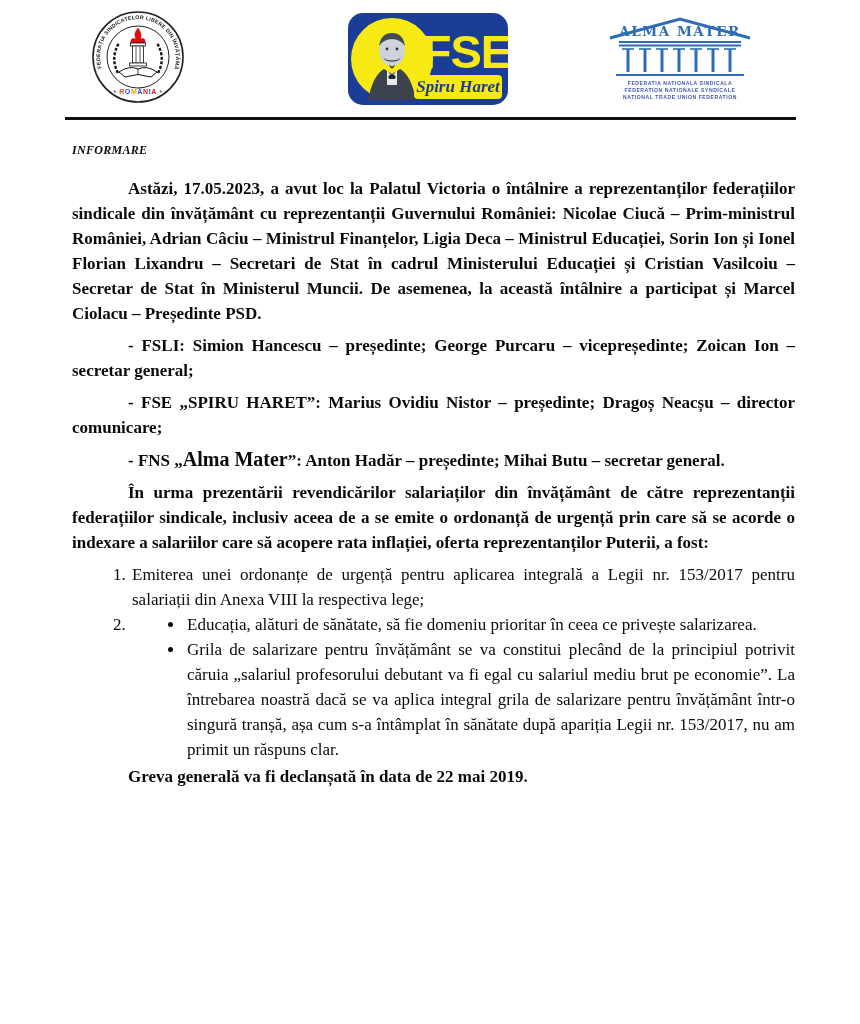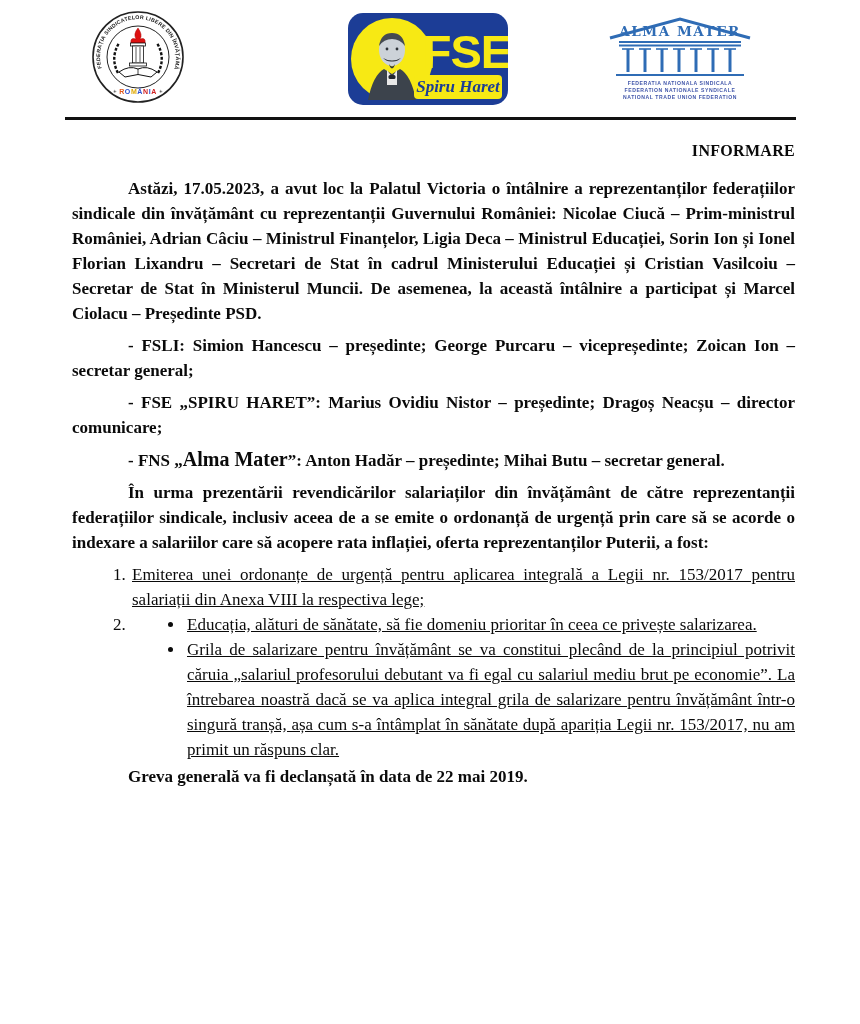--- a/index.html
+++ b/index.html
@@ -43,30 +43,31 @@
   
   .content {
     position: absolute;
     top: 138px; left: 72px;
     width: 723px;
     font-size: 17px;
     line-height: 25px;
     text-align: justify;
   }
   .doc-title {
-    font-size: 16px;
+    font-size: 12px;
     font-weight: bold;
-    text-align: right;
+    text-align: left;
     letter-spacing: 0.3px;
     margin: 0 0 13px 0;
+    font-style: italic;
   }
   .para { margin: 0 0 7px 0; text-indent: 56px; font-weight: bold; }
   .emph-large { font-size: 20px; }
 
-  ol.offer-list { margin: 0 0 2px 0; padding-left: 58px; text-decoration: underline; }
+  ol.offer-list { margin: 0 0 2px 0; padding-left: 58px; }
   ol.offer-list > li { text-align: justify; padding-left: 2px; }
   ul.sub-list { margin: 0; padding-left: 53px; list-style-type: disc; }
   ul.sub-list > li { text-align: justify; padding-left: 2px; }
 </style>
 </head>
 <body>
 
 <div class="page">
 
   <div class="logo-row">

